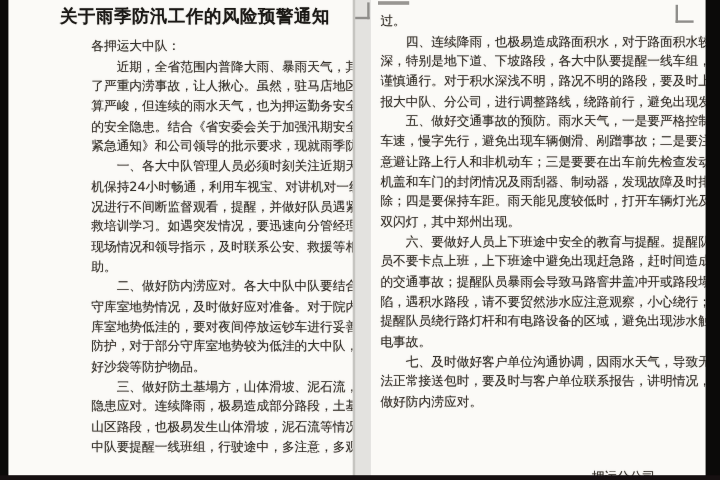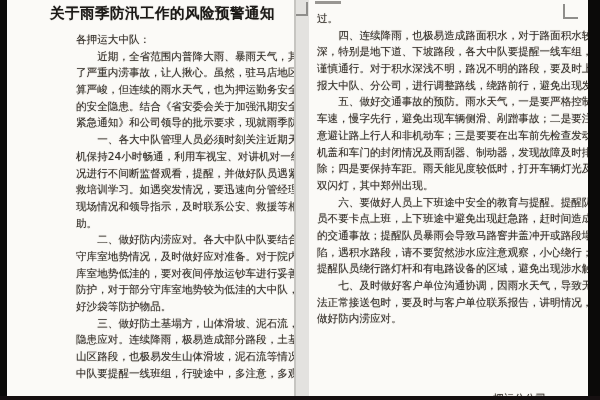--- a/index.html
+++ b/index.html
@@ -128,20 +128,21 @@
         <div class="line">车速，慢字先行，避免出现车辆侧滑、剐蹭事故；二是要注</div>
         <div class="line">意避让路上行人和非机动车；三是要要在出车前先检查发动</div>
         <div class="line">机盖和车门的封闭情况及雨刮器、制动器，发现故障及时排</div>
         <div class="line">除；四是要保持车距。雨天能见度较低时，打开车辆灯光及</div>
         <div class="line">双闪灯，其中郑州出现。</div>
         <div class="line">　　六、要做好人员上下班途中安全的教育与提醒。提醒队</div>
         <div class="line">员不要卡点上班，上下班途中避免出现赶急路，赶时间造成</div>
         <div class="line">的交通事故；提醒队员暴雨会导致马路窨井盖冲开或路段塌</div>
         <div class="line">陷，遇积水路段，请不要贸然涉水应注意观察，小心绕行；</div>
         <div class="line">提醒队员绕行路灯杆和有电路设备的区域，避免出现涉水触</div>
+        <div class="line">电事故。</div>
         <div class="line">　　七、及时做好客户单位沟通协调，因雨水天气，导致无</div>
         <div class="line">法正常接送包时，要及时与客户单位联系报告，讲明情况，</div>
         <div class="line">做好防内涝应对。</div>
       </div>
     <div class="signature">押运分公司</div>
   </div>
 
   <div class="mark mark-corner-inner"></div>
   <div class="mark mark-dash"></div>
   <div class="mark mark-corner-outer"></div>

